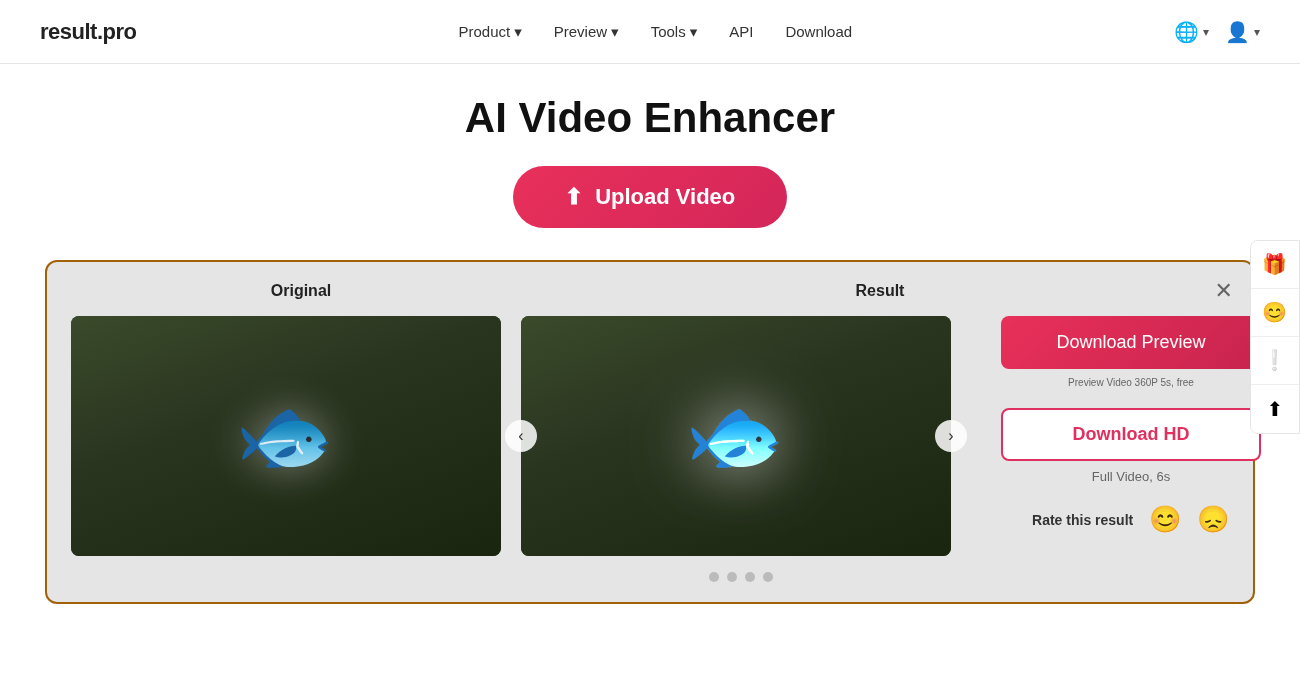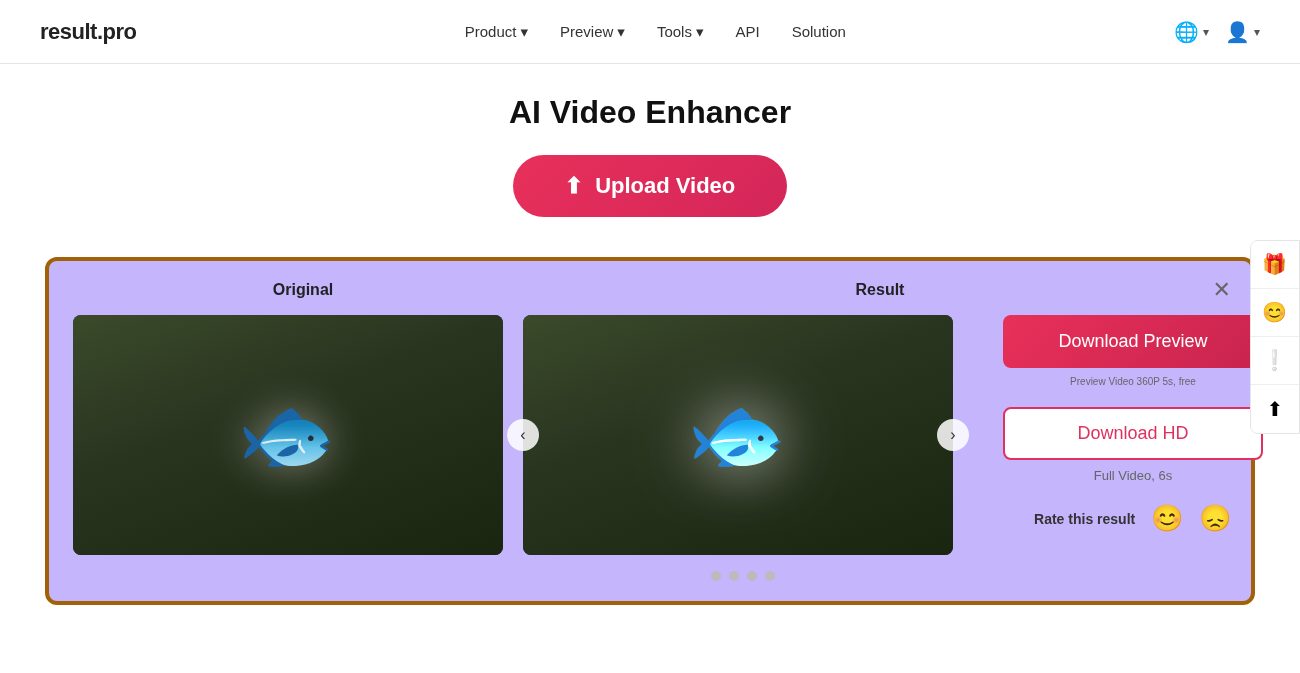--- a/index.html
+++ b/index.html
@@ -13,35 +13,35 @@
     }
     .logo { font-size: 22px; font-weight: 700; color: #222; letter-spacing: -0.5px; }
     .nav-links { display: flex; align-items: center; gap: 32px; }
     .nav-item { font-size: 15px; color: #333; cursor: pointer; display: flex; gap: 4px; }
     .nav-right { display: flex; align-items: center; gap: 16px; }
     .nav-icon { font-size: 20px; cursor: pointer; color: #555; display: flex; align-items: center; gap: 4px; }
 
     
     .main { padding: 30px 40px 0; display: flex; flex-direction: column; align-items: center; }
 
-    .page-title { font-size: 32px; font-weight: 800; color: #111; margin-bottom: 24px; }
+    .page-title { font-size: 42px; font-weight: 800; color: #111; margin-bottom: 24px; }
 
     .upload-btn {
       background: linear-gradient(135deg, #e8305a, #d4265a);
       color: #fff; border: none; border-radius: 50px;
       padding: 18px 52px; font-size: 22px; font-weight: 700;
       cursor: pointer; display: flex; align-items: center; gap: 12px;
       margin-bottom: 32px;
     }
     .upload-icon { font-size: 22px; }
 
     
     .comparison-card {
-      width: 1210px; border: 4px solid #a16207; border-radius: 12px;
-      padding: 20px 24px 20px 24px; position: relative; background: #c4b5fd; margin-top: 8px;
+      width: 1210px; border: 2px solid #a16207; border-radius: 12px;
+      padding: 20px 24px 20px 24px; position: relative; background: #e5e5e5;
     }
     .card-headers { display: flex; margin-bottom: 16px; }
     .col-header { font-size: 16px; font-weight: 700; color: #222; }
     .original-header { width: 460px; text-align: center; }
     .result-header { flex: 1; text-align: center; }
     .close-btn {
       position: absolute; top: 16px; right: 20px;
       font-size: 22px; color: #666; cursor: pointer; background: none; border: none;
     }
     .video-original {
@@ -95,21 +95,21 @@
     .download-preview-btn {
       background: linear-gradient(135deg, #e8305a, #c8244e);
       color: #fff; border: none; border-radius: 8px;
       padding: 16px 0; font-size: 18px; font-weight: 400;
       cursor: pointer; width: 260px; text-align: center; margin-bottom: 8px;
     }
     .preview-note { font-size: 10px; color: #666; text-align: center; width: 260px; margin-bottom: 20px; }
 
     .download-hd-btn {
       background: #fff; color: #e03060; border: 2px solid #e03060;
-      border-radius: 8px; padding: 14px 13px; font-size: 18px; font-weight: 400;
+      border-radius: 8px; padding: 14px 13px; font-size: 18px; font-weight: 700;
       cursor: pointer; width: 260px; text-align: center; margin-bottom: 8px;
     }
     .full-video-note { font-size: 13px; color: #666; text-align: center; width: 260px; margin-bottom: 20px; }
 
     .rate-row { display: flex; align-items: center; gap: 16px; width: 260px; justify-content: center; font-weight: bold; }
     .rate-label { font-size: 14px; color: #333; }
     .rate-icon { font-size: 26px; cursor: pointer; }
 
     
     .sidebar-icons {
@@ -141,21 +141,21 @@
       <span>▾</span>
     </div>
     <div class="nav-item">
       <span>Tools</span>
       <span>▾</span>
     </div>
     <div class="nav-item">
       <span>API</span>
     </div>
     <div class="nav-item">
-      <span>Solution</span>
+      <span>Download</span>
     </div>
   </div>
 
   <div class="nav-right">
     <div class="nav-icon">
       <span>🌐</span>
       <span style="font-size:12px;">▾</span>
     </div>
     <div class="nav-icon">
       <span>👤</span>

